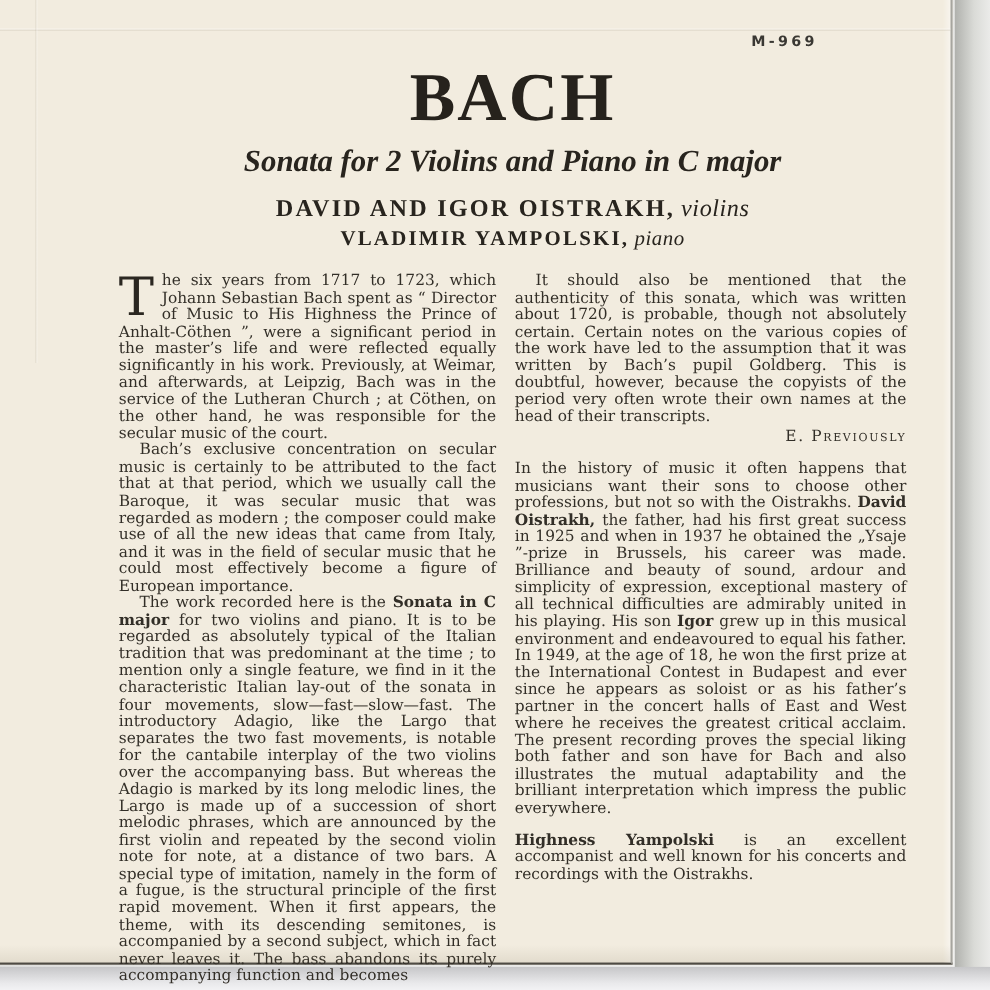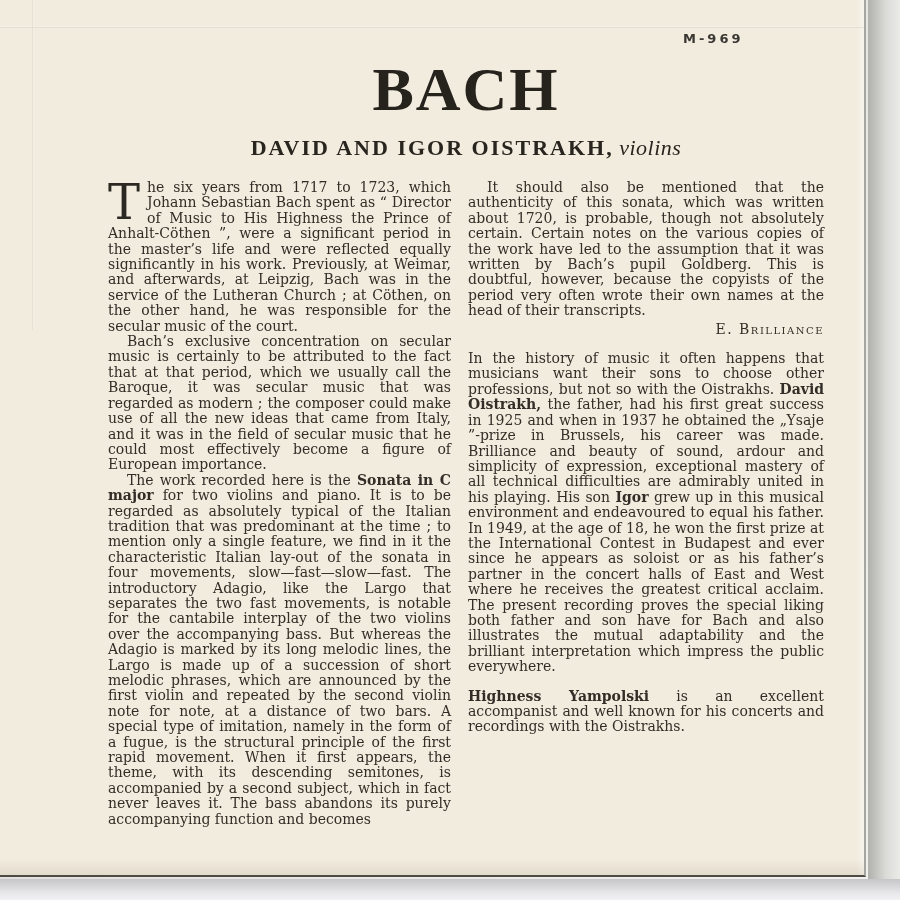--- a/index.html
+++ b/index.html
@@ -114,35 +114,40 @@
 
   <div class="cover">
     <div class="crease-h"></div>
     <div class="crease-v"></div>
 
     <div class="catalog">M-969</div>
 
     <div class="content">
       <h1 class="composer">BACH</h1>
 
+      <h2 class="work-title">Sonata for 2 Violins and Piano in C major</h2>
 
       <div class="artist-line first">
         <span class="artist-names">DAVID AND IGOR OISTRAKH,</span>
         <span class="artist-instr">violins</span>
       </div>
 
+      <div class="artist-line second">
+        <span class="artist-names">VLADIMIR YAMPOLSKI,</span>
+        <span class="artist-instr">piano</span>
+      </div>
 
       <div class="columns">
         <div class="col col-left">
             <p class=""><span class="dropcap">T</span><span>he six years from 1717 to 1723, which Johann Sebastian Bach spent as “ Director of Music to His Highness the Prince of Anhalt-Cöthen ”, were a significant period in the master’s life and were reflected equally significantly in his work. Previously, at Weimar, and afterwards, at Leipzig, Bach was in the service of the Lutheran Church ; at Cöthen, on the other hand, he was responsible for the secular music of the court.</span></p>
             <p class="indent "><span>Bach’s exclusive concentration on secular music is certainly to be attributed to the fact that at that period, which we usually call the Baroque, it was secular music that was regarded as modern ; the composer could make use of all the new ideas that came from Italy, and it was in the field of secular music that he could most effectively become a figure of European importance.</span></p>
             <p class="indent "><span>The work recorded here is the </span><span class="b">Sonata in C major</span><span> for two violins and piano. It is to be regarded as absolutely typical of the Italian tradition that was predominant at the time ; to mention only a single feature, we find in it the characteristic Italian lay-out of the sonata in four movements, slow—fast—slow—fast. The introductory </span><span class="i">Adagio</span><span>, like the </span><span class="i">Largo</span><span> that separates the two fast movements, is notable for the </span><span class="i">cantabile</span><span> interplay of the two violins over the accompanying bass. But whereas the </span><span class="i">Adagio</span><span> is marked by its long melodic lines, the </span><span class="i">Largo</span><span> is made up of a succession of short melodic phrases, which are announced by the first violin and repeated by the second violin note for note, at a distance of two bars. A special type of imitation, namely in the form of a fugue, is the structural principle of the first rapid movement. When it first appears, the theme, with its descending semitones, is accompanied by a second subject, which in fact never leaves it. The bass abandons its purely accompanying function and becomes</span></p>
           </div>
         <div class="col col-right">
             <p class="indent "><span>It should also be mentioned that the authenticity of this sonata, which was written about 1720, is probable, though not absolutely certain. Certain notes on the various copies of the work have led to the assumption that it was written by Bach’s pupil Goldberg. This is doubtful, however, because the copyists of the period very often wrote their own names at the head of their transcripts.</span></p>
-            <p class="signature"><span>E. Brilliance</span></p>
+            <p class="signature"><span>E. Previously</span></p>
             <p class="gap "><span>In the history of music it often happens that musicians want their sons to choose other professions, but not so with the Oistrakhs. </span><span class="b">David Oistrakh,</span><span> the father, had his first great success in 1925 and when in 1937 he obtained the „Ysaje ”-prize in Brussels, his career was made. Brilliance and beauty of sound, ardour and simplicity of expression, exceptional mastery of all technical difficulties are admirably united in his playing. His son </span><span class="b">Igor</span><span> grew up in this musical environment and endeavoured to equal his father. In 1949, at the age of 18, he won the first prize at the International Contest in Budapest and ever since he appears as soloist or as his father’s partner in the concert halls of East and West where he receives the greatest critical acclaim. The present recording proves the special liking both father and son have for Bach and also illustrates the mutual adaptability and the brilliant interpretation which impress the public everywhere.</span></p>
             <p class="gap "><span class="b">Highness Yampolski</span><span> is an excellent accompanist and well known for his concerts and recordings with the Oistrakhs.</span></p>
           </div>
       </div>
     </div>
   </div>
 </div>
 
 </body></html>

